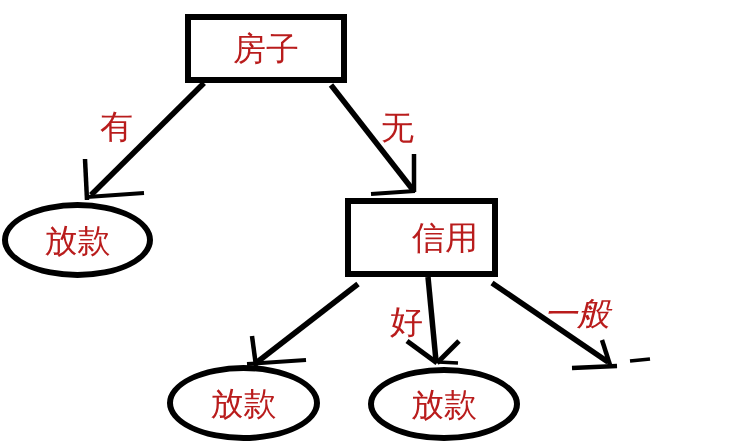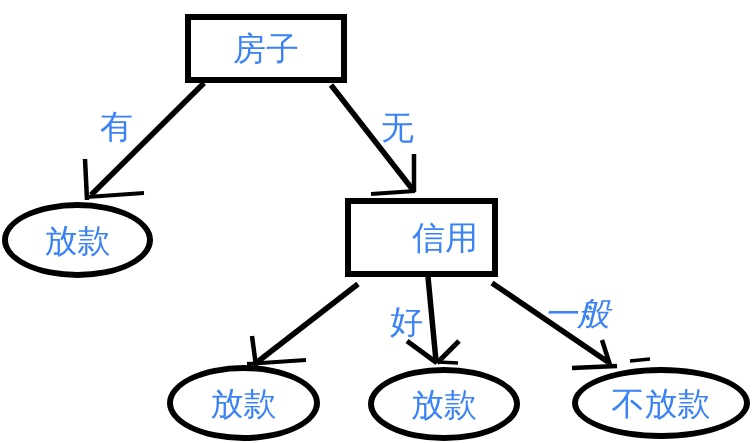--- a/index.html
+++ b/index.html
@@ -7,21 +7,21 @@
     padding: 0;
     background: #ffffff;
   }
   .canvas {
     position: relative;
     width: 756px;
     height: 443px;
     background: #ffffff;
     overflow: hidden;
     font-family: "DejaVu Serif", "Liberation Serif", serif;
-    color: #3b82f6;
+    color: #b91c1c;
   }
   .edges-svg {
     position: absolute;
     left: 0;
     top: 0;
     width: 756px;
     height: 443px;
   }
   .node {
     position: absolute;
@@ -98,23 +98,20 @@
   </div>
 
   <div class="node ellipse" style="left:167px; top:365px; width:153px; height:76px;">
     <span>放款</span>
   </div>
 
   <div class="node ellipse" style="left:368px; top:367px; width:152px; height:74px;">
     <span>放款</span>
   </div>
 
-  <div class="node ellipse" style="left:572px; top:367px; width:178px; height:72px;">
-    <span>不放款</span>
-  </div>
 
   <div class="edge-label" style="left:100px; top:110px;">有</div>
 
   <div class="edge-label" style="left:381px; top:111px;">无</div>
 
 
   <div class="edge-label" style="left:390px; top:305px;">好</div>
 
   <div class="edge-label" style="left:544px; top:297px;font-style:italic;">一般</div>
 

